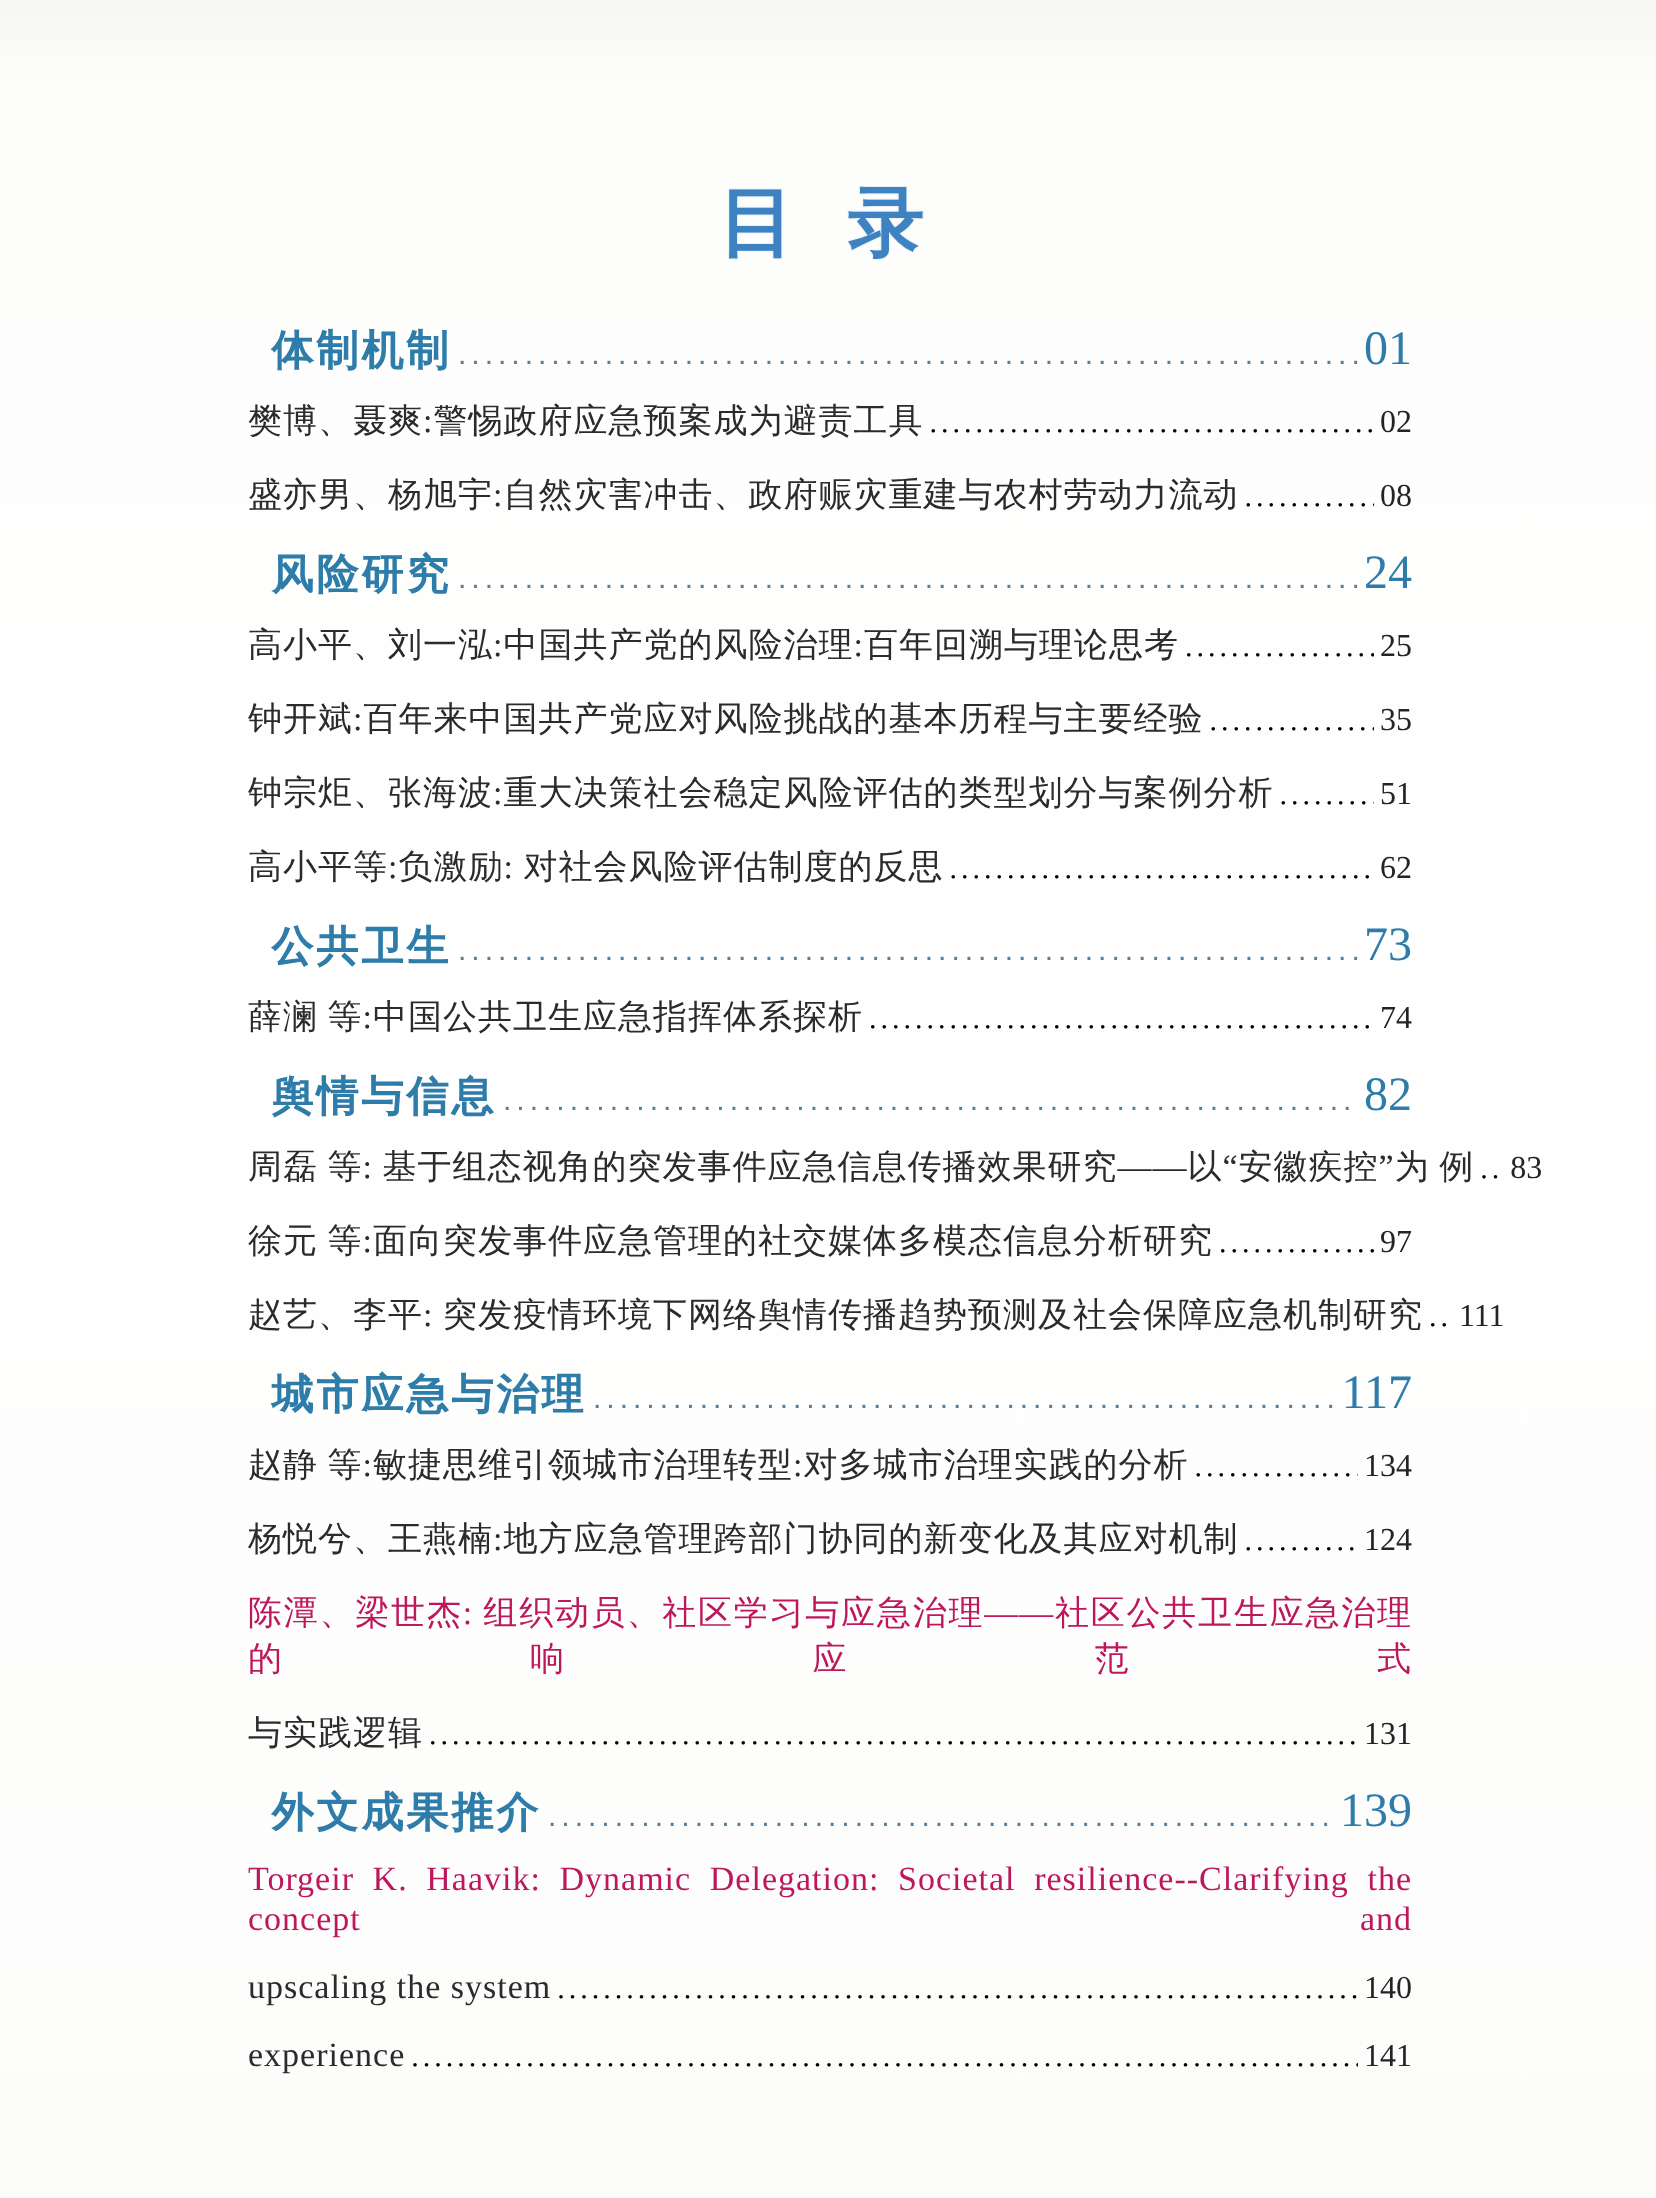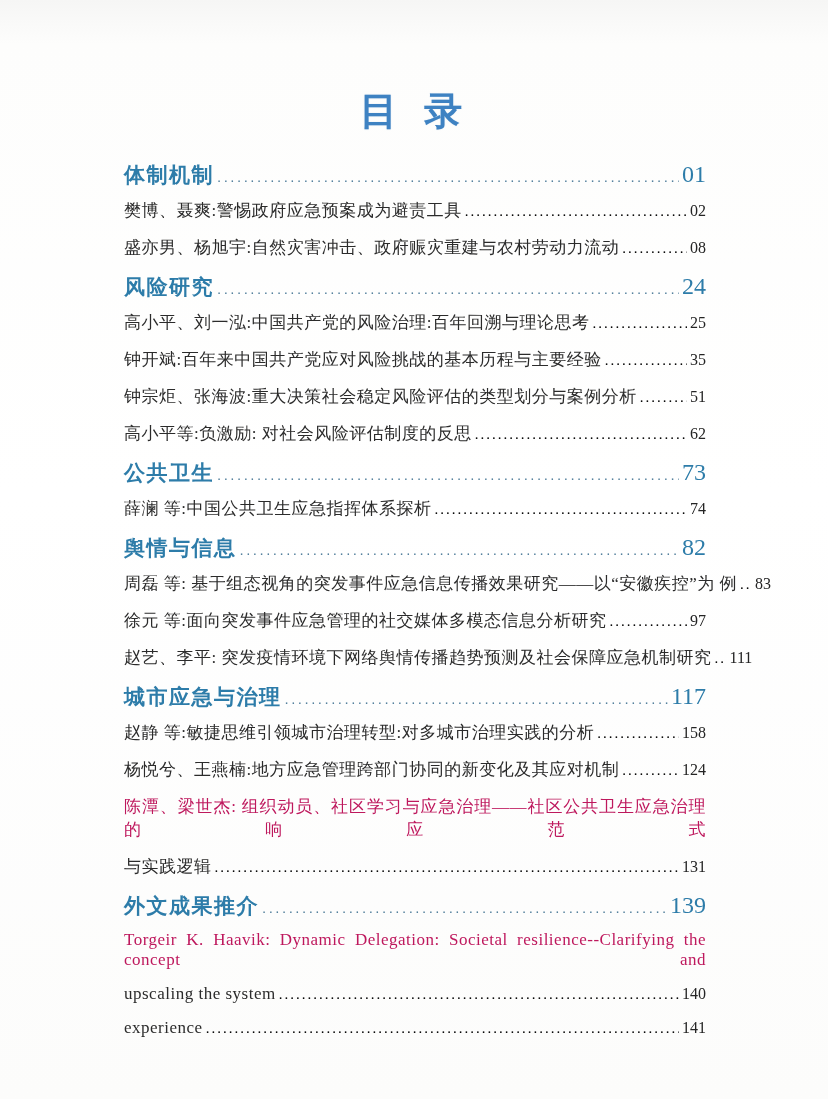--- a/index.html
+++ b/index.html
@@ -27,20 +27,21 @@
     font-family: "Liberation Sans", "DejaVu Sans", sans-serif;
     text-shadow: 0 0 1px rgba(62,130,194,0.35);
   }
   .row { display: flex; align-items: baseline; }
 
   .section-row {
     margin-top: 7px;
     margin-bottom: 10px;
     color: #2d7ca9;
     font-family: "Liberation Sans", "DejaVu Sans", sans-serif;
+    margin-left: 12px;
   }
   .s-label { font-size: 21px; font-weight: bold; letter-spacing: 1.5px; white-space: nowrap; }
   .s-page  { font-size: 24px; color: #2d7ca9; font-family: "Liberation Serif", "DejaVu Serif", serif; }
   .section-row .leader { color: #54809d; }
   .section-row .leader::after { letter-spacing: 2.5px; }
 
   .entry .row, .entry-line-full { margin-bottom: 14px; }
   .e-text {
     font-size: 17px;
     color: #2b2b2b;
@@ -176,21 +177,21 @@
       <div class="section">
         <div class="row section-row">
           <span class="s-label">城市应急与治理</span>
           <span class="leader"></span>
           <span class="s-page">117</span>
         </div>
         <div class="entry">
           <div class="row">
             <span class="e-text">赵静 等:敏捷思维引领城市治理转型:对多城市治理实践的分析</span>
             <span class="leader"></span>
-            <span class="e-page">158</span>
+            <span class="e-page">134</span>
           </div>
         </div>
         <div class="entry">
           <div class="row">
             <span class="e-text">杨悦兮、王燕楠:地方应急管理跨部门协同的新变化及其应对机制</span>
             <span class="leader"></span>
             <span class="e-page">124</span>
           </div>
         </div>
         <div class="entry">

